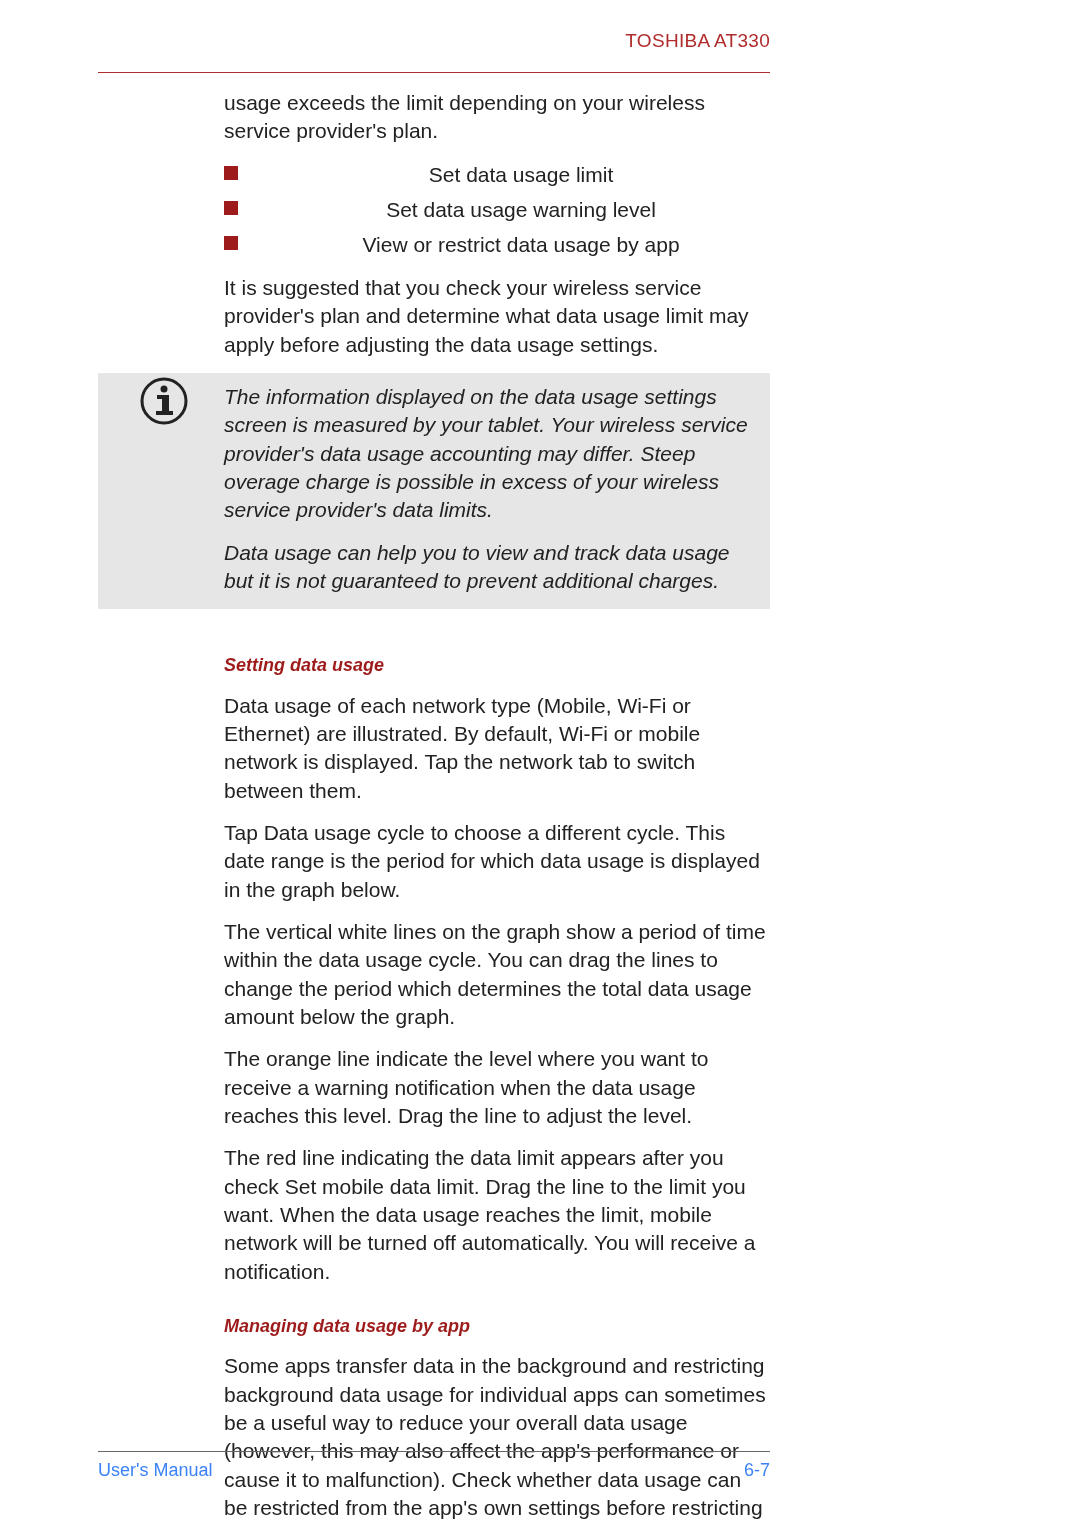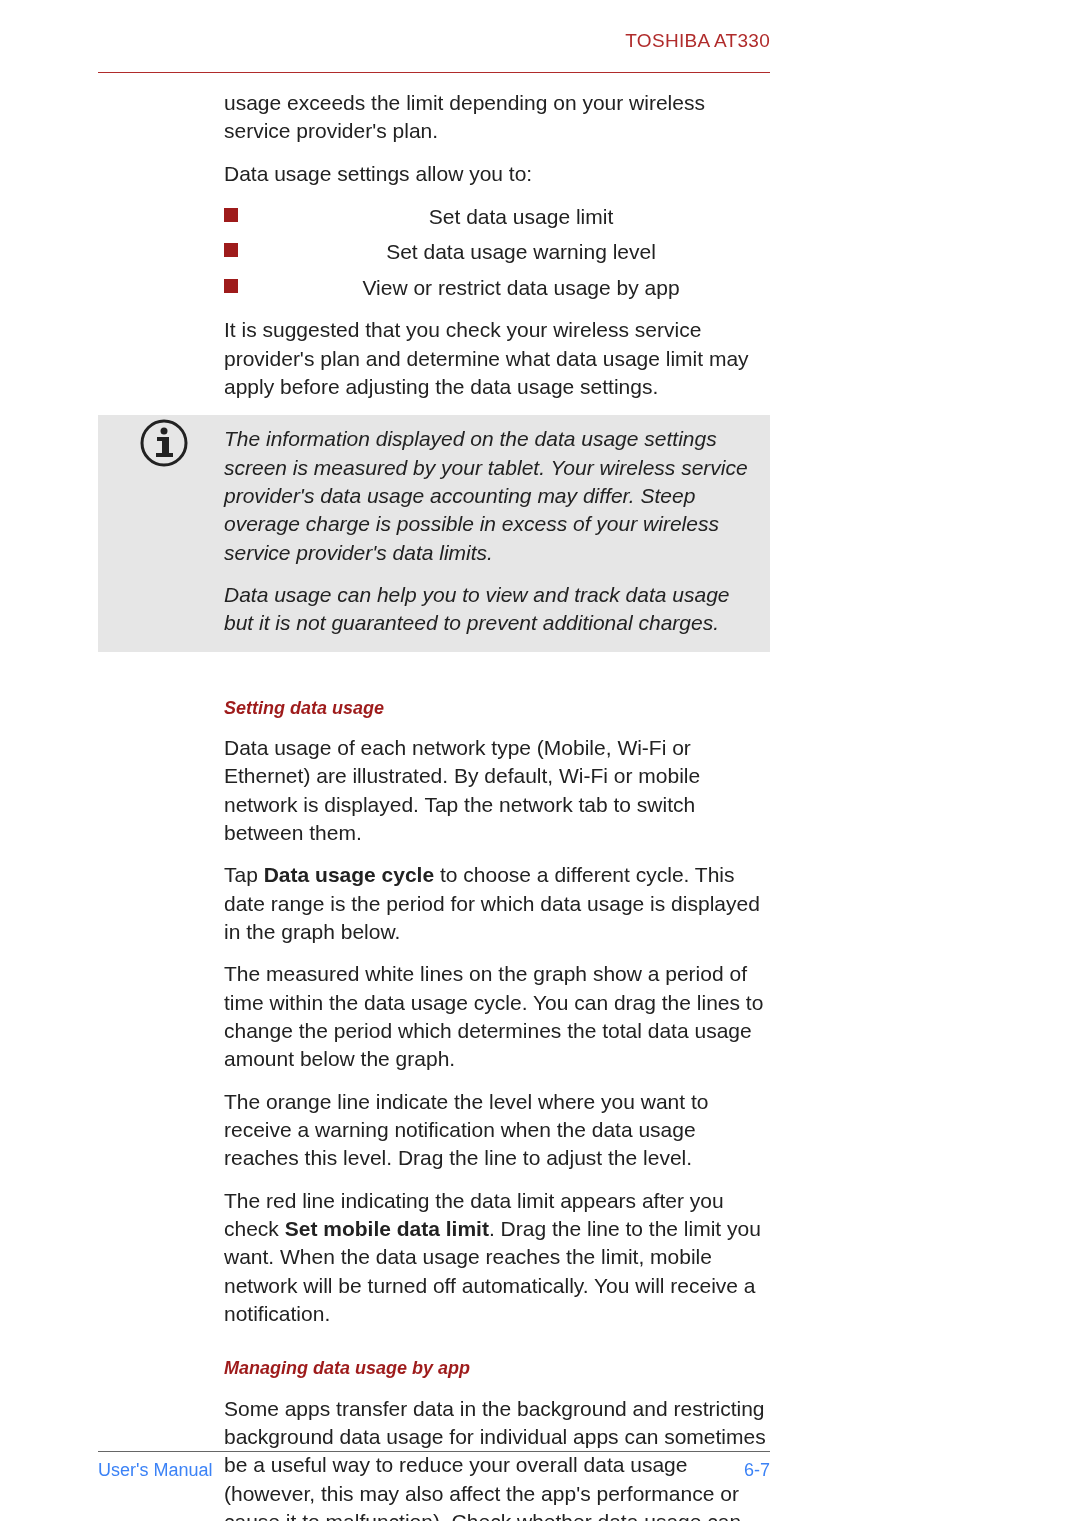--- a/index.html
+++ b/index.html
@@ -123,33 +123,32 @@
   .footer-line {
     border-top: 1px solid #666;
     margin-bottom: 8px;
   }
   .footer-row {
     display: flex;
     justify-content: space-between;
     color: #3b82f6;
     font-size: 18px;
   }
-  b { font-weight: bold; }
+  b { font-weight: normal; }
 </style>
 </head>
 <body>
 
 <div class="page">
 
   <div class="product-name">TOSHIBA AT330</div>
   <div class="header-line"></div>
 
   <div class="content">
     <p>usage exceeds the limit depending on your wireless service provider's plan.</p>
-    <p>Data usage settings allow you to:</p>
     <ul class="bullets">
       <li>Set data usage limit</li>
       <li>Set data usage warning level</li>
       <li>View or restrict data usage by app</li>
     </ul>
     <p>It is suggested that you check your wireless service provider's plan and determine what data usage limit may apply before adjusting the data usage settings.</p>
 
     <div class="note-block">
       <div class="info-icon">
         <svg viewBox="0 0 48 48">
@@ -162,21 +161,21 @@
       </div>
       <p>The information displayed on the data usage settings screen is measured by your tablet. Your wireless service provider's data usage accounting may differ. Steep overage charge is possible in excess of your wireless service provider's data limits.</p>
       <p>Data usage can help you to view and track data usage but it is not guaranteed to prevent additional charges.</p>
     </div>
 
     <div class="subheading">Setting data usage</div>
     <p>Data usage of each network type (Mobile, Wi-Fi or Ethernet) are illustrated. By default, Wi-Fi or mobile network is displayed. Tap the network tab to switch between them.</p>
     <p>
       <span>Tap </span><b>Data usage cycle</b><span> to choose a different cycle. This date range is the period for which data usage is displayed in the graph below.</span>
     </p>
-    <p>The measured white lines on the graph show a period of time within the data usage cycle. You can drag the lines to change the period which determines the total data usage amount below the graph.</p>
+    <p>The vertical white lines on the graph show a period of time within the data usage cycle. You can drag the lines to change the period which determines the total data usage amount below the graph.</p>
     <p>The orange line indicate the level where you want to receive a warning notification when the data usage reaches this level. Drag the line to adjust the level.</p>
     <p>
       <span>The red line indicating the data limit appears after you check </span><b>Set mobile data limit</b><span>. Drag the line to the limit you want. When the data usage reaches the limit, mobile network will be turned off automatically. You will receive a notification.</span>
     </p>
 
     <div class="subheading">Managing data usage by app</div>
     <p>Some apps transfer data in the background and restricting background data usage for individual apps can sometimes be a useful way to reduce your overall data usage (however, this may also affect the app's performance or cause it to malfunction). Check whether data usage can be restricted from the app's own settings before restricting it here.</p>
   </div>
 
   <div class="section-wrapper">

